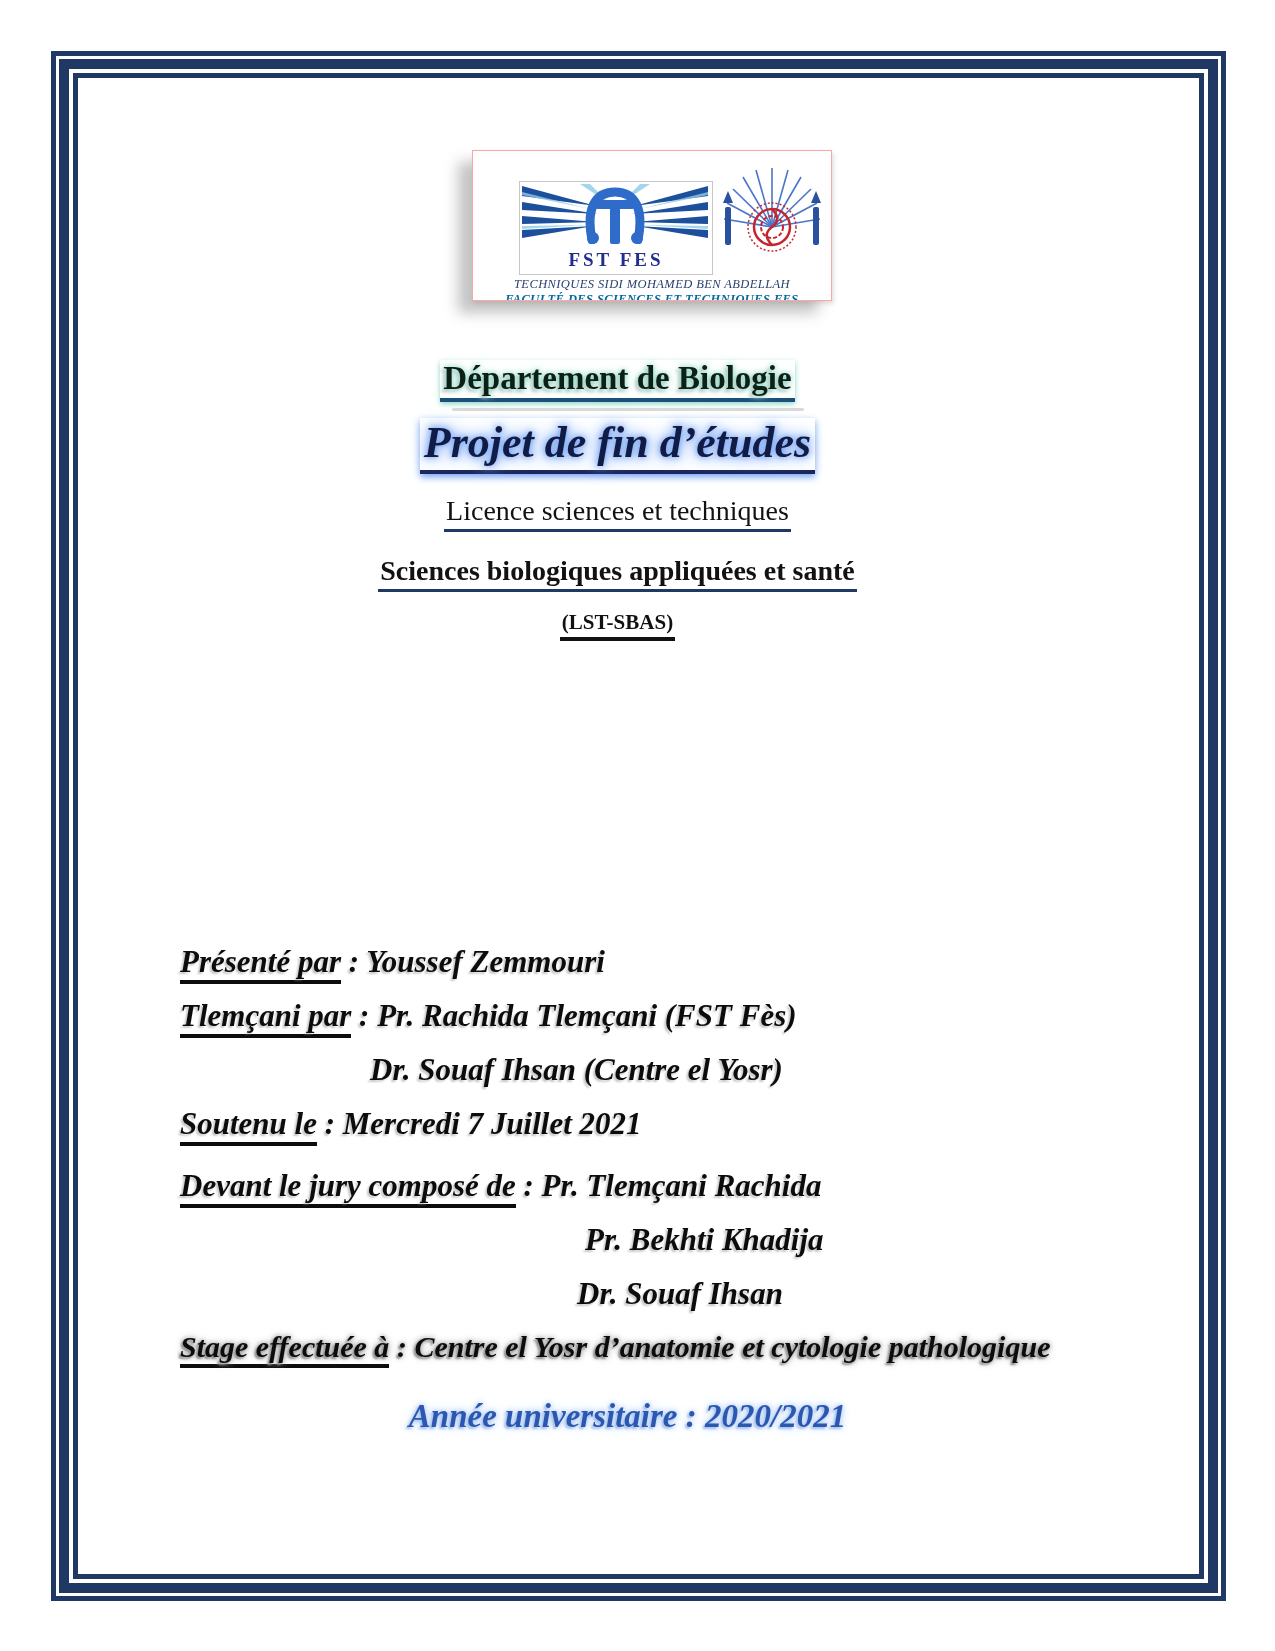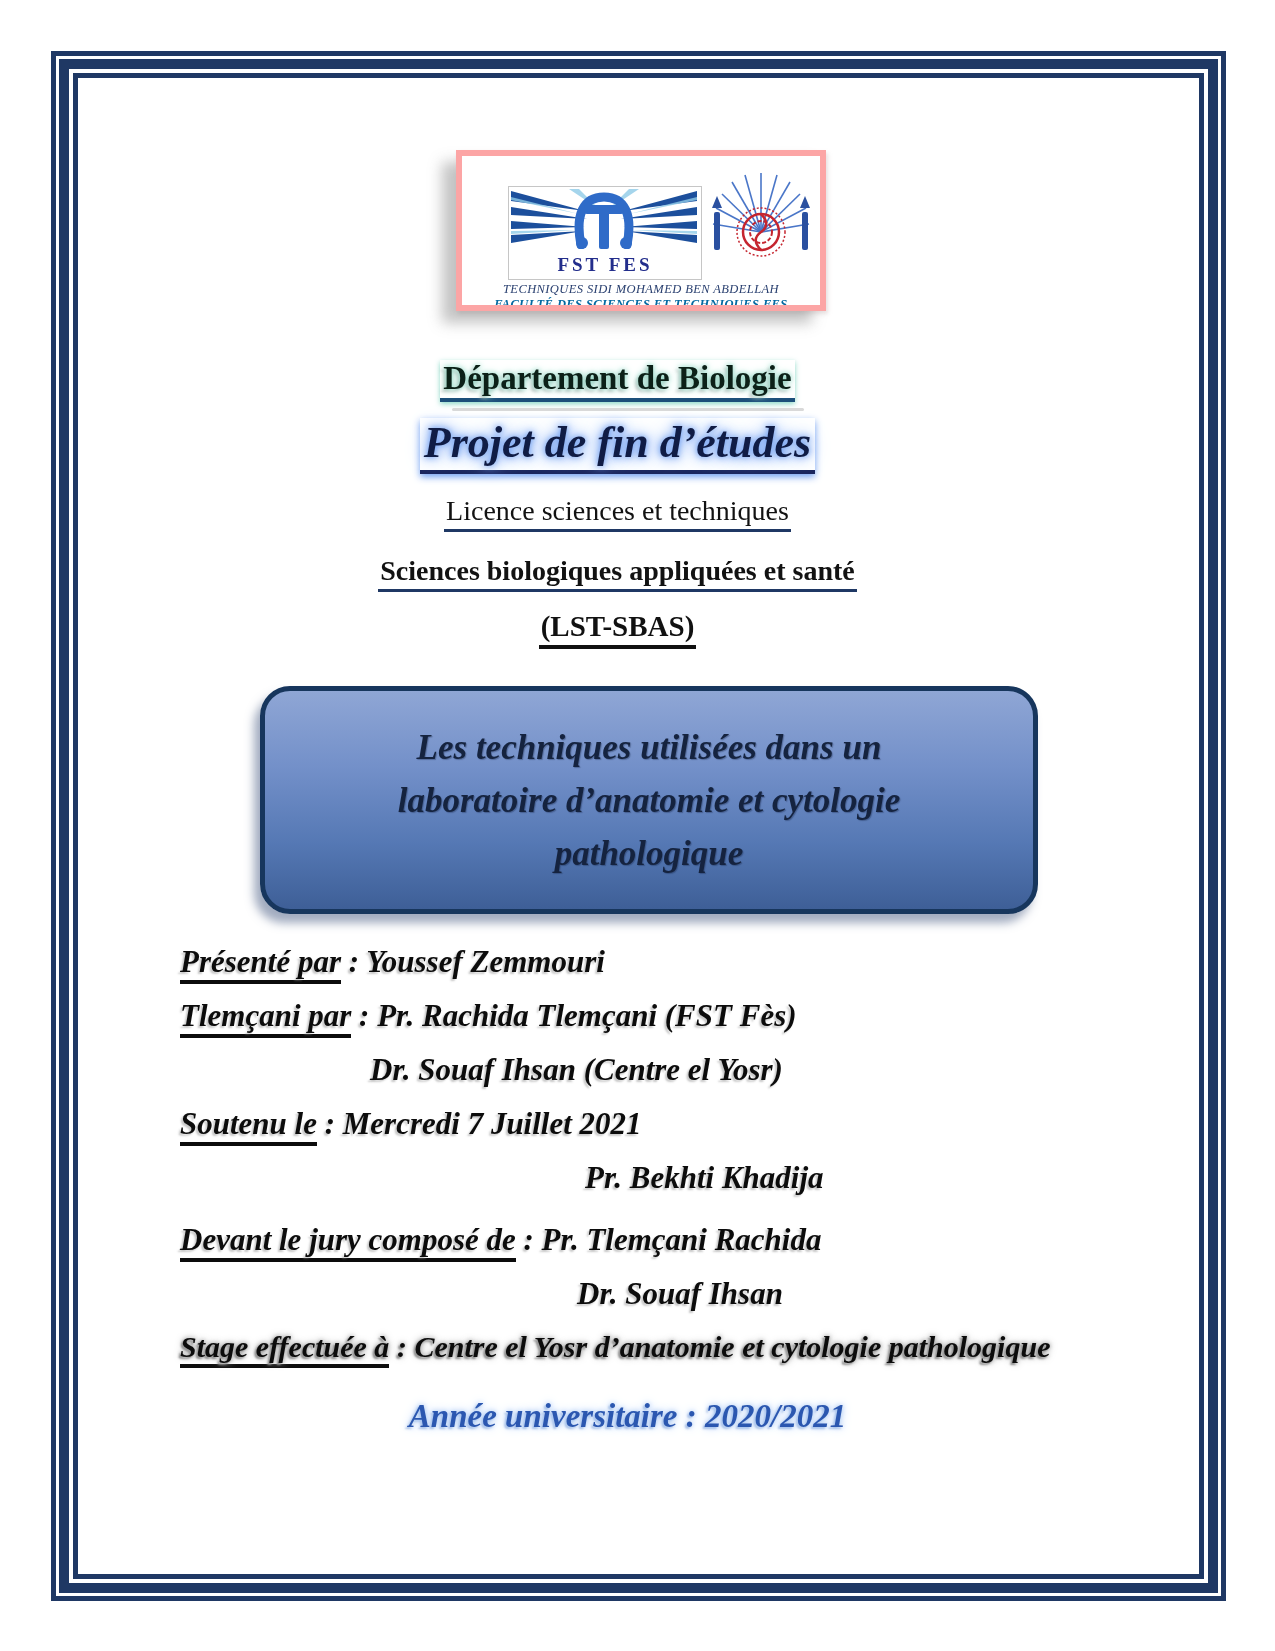--- a/index.html
+++ b/index.html
@@ -7,22 +7,22 @@
     position:relative;width:1275px;height:1651px;background:#ffffff;
     font-family:"Liberation Serif",serif;overflow:hidden;
   }
   
   .frame-outer{position:absolute;left:51px;top:51px;right:49px;bottom:50px;border:5px solid #1F3864;}
   .frame-mid{position:absolute;left:3px;top:3px;right:3px;bottom:3px;border:10px solid #1F3864;}
   .frame-inner{position:absolute;left:4px;top:4px;right:4px;bottom:4px;border:5px solid #1F3864;}
 
   
   .logo-card{
-    position:absolute;left:456px;top:150px;width:358px;height:149px;background:#ffffff;
-    border:6px solid #fca5a5;box-shadow:-14px 12px 13px rgba(125,125,125,.45),2px 3px 4px rgba(190,170,170,.35);
+    position:absolute;left:472px;top:150px;width:358px;height:149px;background:#ffffff;
+    border:1px solid #fca5a5;box-shadow:-14px 12px 13px rgba(125,125,125,.45),2px 3px 4px rgba(190,170,170,.35);
     overflow:hidden;
   }
   .fst-box{position:absolute;left:46px;top:30px;width:192px;height:92px;border:1px solid #c6c6c6;background:#fff;}
   .fst-label{position:absolute;left:0;bottom:3px;width:100%;text-align:center;
     font-weight:bold;font-size:19px;letter-spacing:3px;color:#232e8c;}
   .emblem{position:absolute;left:246px;top:16px;}
   .logo-cap1{position:absolute;left:0;top:126px;width:100%;text-align:center;font-style:italic;
     font-size:12.5px;letter-spacing:.4px;color:#2a4070;white-space:nowrap;}
   .logo-cap2{position:absolute;left:0;top:141px;width:100%;text-align:center;font-style:italic;font-weight:bold;
     font-size:12.5px;letter-spacing:.4px;color:#0369a1;white-space:nowrap;}
@@ -40,21 +40,21 @@
   .h-projet span{
     color:#101c45;border-bottom:4px solid #18235c;padding:0 4px 3px;
     text-shadow:0 0 6px #699af0,0 0 13px #85acf3,0 0 22px #a8c6f8;
     box-shadow:0 3px 7px rgba(106,155,240,.95);
     margin-top:28px;
   }
   .h-licence{top:495px;font-size:28px;font-weight:normal;text-align:center;}
   .h-licence span{color:#121212;border-bottom:3px solid #1F3864;padding:0 2px 3px;}
   .h-sciences{top:555px;font-size:28px;font-weight:bold;}
   .h-sciences span{color:#121212;border-bottom:3px solid #1F3864;padding:0 2px 3px;}
-  .h-lst{top:610px;font-size:29px;font-weight:bold;}
+  .h-lst{top:610px;font-size:21px;font-weight:bold;}
   .h-lst span{color:#111111;border-bottom:4px solid #111111;padding:0 2px 3px;}
 
   
   .title-box{
     position:absolute;left:260px;top:686px;width:778px;height:228px;box-sizing:border-box;
     border:5px solid #17365D;border-radius:30px;
     background:linear-gradient(180deg,#8FA6D5 0%,#7390C9 35%,#5578B4 70%,#3E5F97 100%);
     box-shadow:-6px 9px 10px rgba(70,90,130,.5);
     display:flex;align-items:center;justify-content:center;text-align:center;padding:0 90px;
   }
@@ -178,30 +178,27 @@
   </div>
 
   <div class="hrow h-sciences">
     <span>Sciences biologiques appliquées et santé</span>
   </div>
 
   <div class="hrow h-lst">
     <span>(LST-SBAS)</span>
   </div>
 
-  <div class="title-box">
-    <div class="title-text">Les techniques utilisées dans un laboratoire d’anatomie et cytologie pathologique</div>
-  </div>
 
   <div class="details">
     <div class="line"><span class="lbl">Présenté par</span><span> : </span><span>Youssef Zemmouri</span></div>
     <div class="line"><span class="lbl">Tlemçani par</span><span> : </span><span>Pr. Rachida Tlemçani (FST Fès)</span></div>
     <div class="line ind-1"><span>Dr. Souaf Ihsan (Centre el Yosr)</span></div>
     <div class="line"><span class="lbl">Soutenu le</span><span> : </span><span>Mercredi 7 Juillet 2021</span></div>
+    <div class="line gap-top"><span class="lbl">Devant le jury composé de</span><span> : </span><span>Pr. Tlemçani Rachida</span></div>
     <div class="line ind-2a"><span>Pr. Bekhti Khadija</span></div>
-    <div class="line gap-top"><span class="lbl">Devant le jury composé de</span><span> : </span><span>Pr. Tlemçani Rachida</span></div>
     <div class="line ind-2b"><span>Dr. Souaf Ihsan</span></div>
     <div class="line glow-gray"><span class="lbl">Stage effectuée à</span><span> : </span><span>Centre el Yosr d’anatomie et cytologie pathologique</span></div>
   </div>
 
   <div class="year-line">Année universitaire : 2020/2021</div>
 
 </div>
 
 </body></html>

